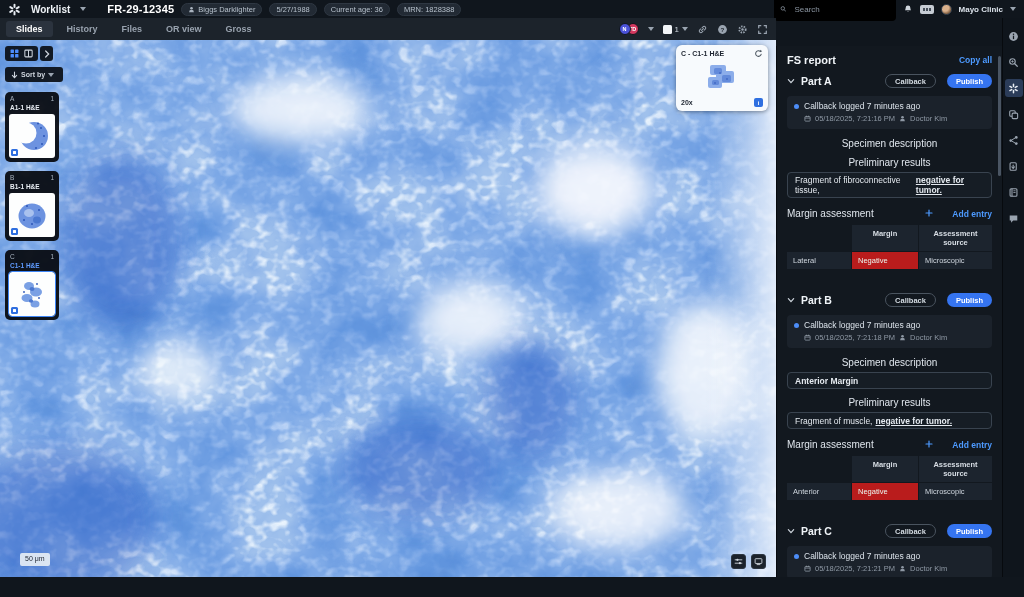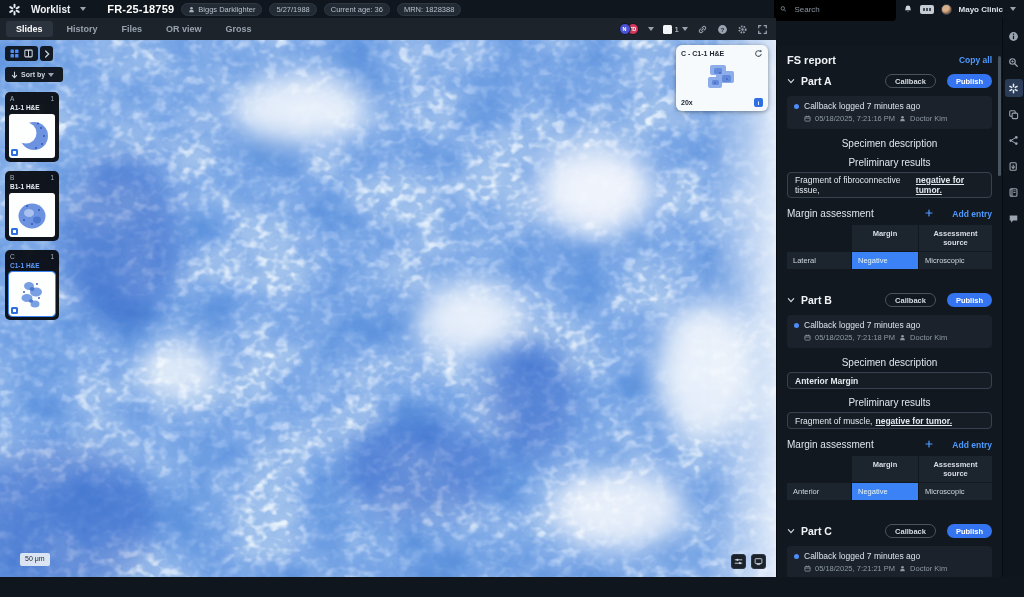--- a/index.html
+++ b/index.html
@@ -93,21 +93,21 @@
   .field-label { font-size:10px; font-weight:normal; color:#dfe5ec; margin:8px 0 4px;text-align:center; }
   .tinput { background:#161d25; border:1px solid #39434f; border-radius:4px; min-height:17px; display:flex; align-items:center; padding:2px 7px; font-size:8.5px; color:#e4e9ef; }
   .tinput .bold { font-weight:bold; }
   .tinput .emph { font-weight:bold; text-decoration:underline; margin-left:3px; }
   .ma-row { display:flex; justify-content:space-between; align-items:center; margin:10px 0 6px; }
   .add-entry { display:flex; gap:19px; }
   .mtable { display:grid; grid-template-columns:64px 66px 1fr; gap:1px; font-size:7.5px; }
   .mtable .cell { background:#1c242e; padding:4px 6px; color:#cfd6de; }
   .mtable .h { font-weight:bold; text-align:center; color:#d7dde4; }
   .mtable .h0 { background:transparent; }
-  .mtable .green { background:#3b82f6; color:#eaf5ee; }
+  .mtable .green { background:#b91c1c; color:#eaf5ee; }
   
   .rail { width:22px; background:#0f151c; display:flex; flex-direction:column; align-items:center; padding-top:9px; gap:8px; border-left:1px solid #070a0e; }
   .rail-btn { width:18px; height:18px; display:flex; align-items:center; justify-content:center; border-radius:3px; }
   .rail-btn.active { background:#2b3c59; }
   svg { display:block; }
 </style>
 </head>
 <body>
 
 <div class="app">
@@ -120,21 +120,21 @@
             <line x1="8" y1="11" x2="8" y2="14"></line>
           <line x1="2.8" y1="5" x2="5.4" y2="6.5"></line>
             <line x1="10.6" y1="9.5" x2="13.2" y2="11"></line>
           <line x1="2.8" y1="11" x2="5.4" y2="9.5"></line>
             <line x1="10.6" y1="6.5" x2="13.2" y2="5"></line>
         </g>
       </svg>
       <span class="app-title">Worklist</span>
       <span class="caret"></span>
     </div>
-    <span class="case-id">FR-25-18759</span>
+    <span class="case-id">FR-29-12345</span>
     <span class="chip">
       <svg width="7" height="7" viewBox="0 0 16 16">
           <circle cx="8" cy="5" r="3" fill="#aab4c0"></circle>
           <path d="M2.5 14a5.5 5.5 0 0 1 11 0z" fill="#aab4c0"></path>
         </svg>
       <span>Biggs Darklighter</span>
     </span>
     <span class="chip">5/27/1988</span>
     <span class="chip">Current age: 36</span>
     <span class="chip">MRN: 1828388</span>

